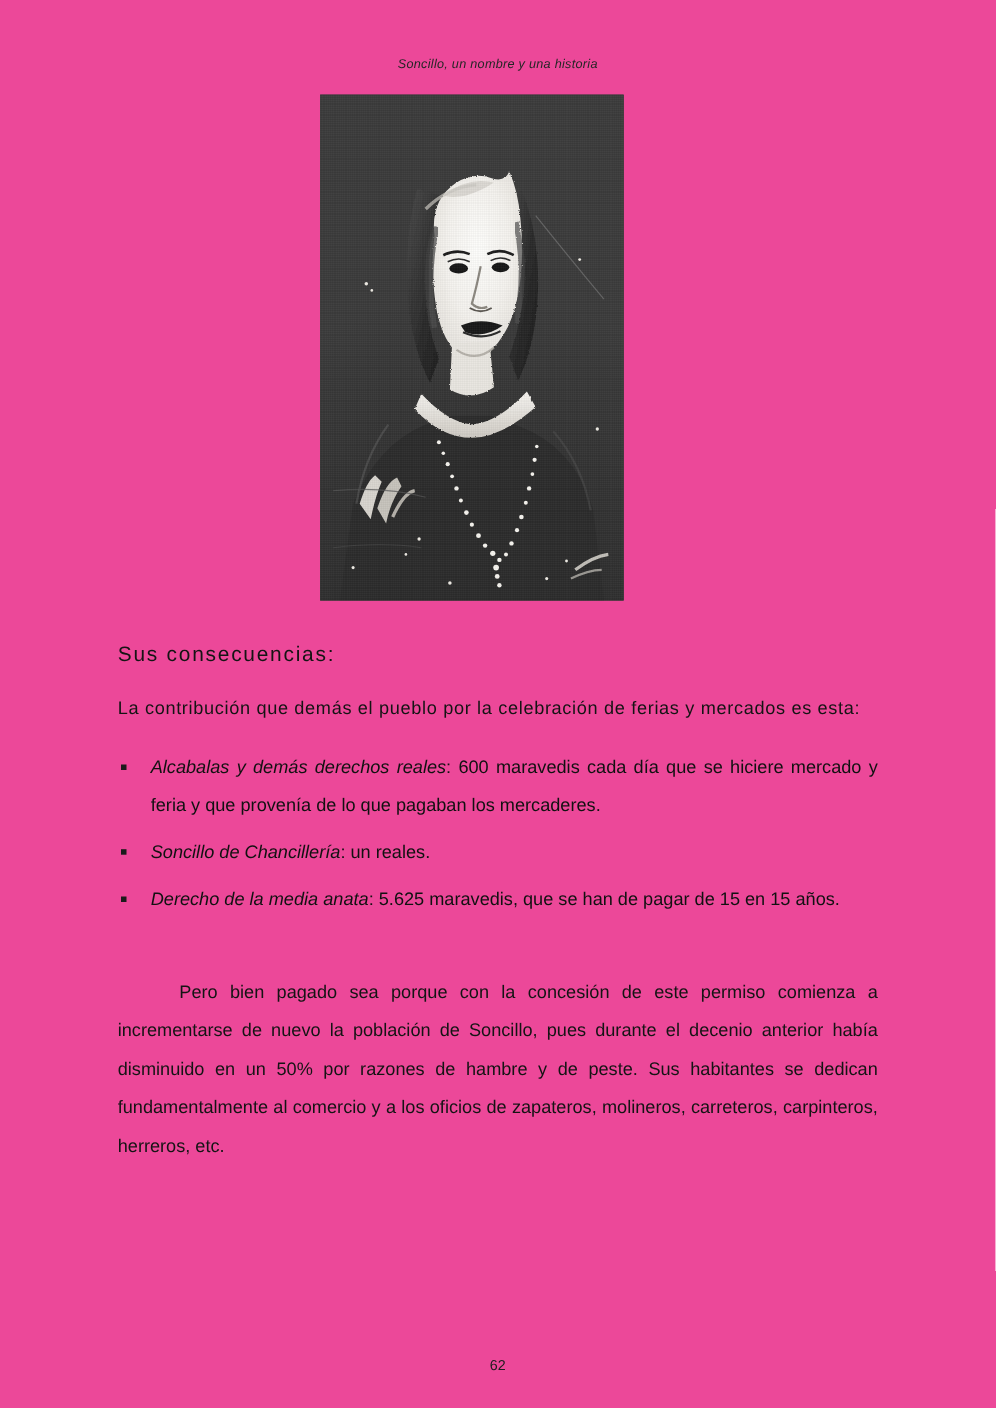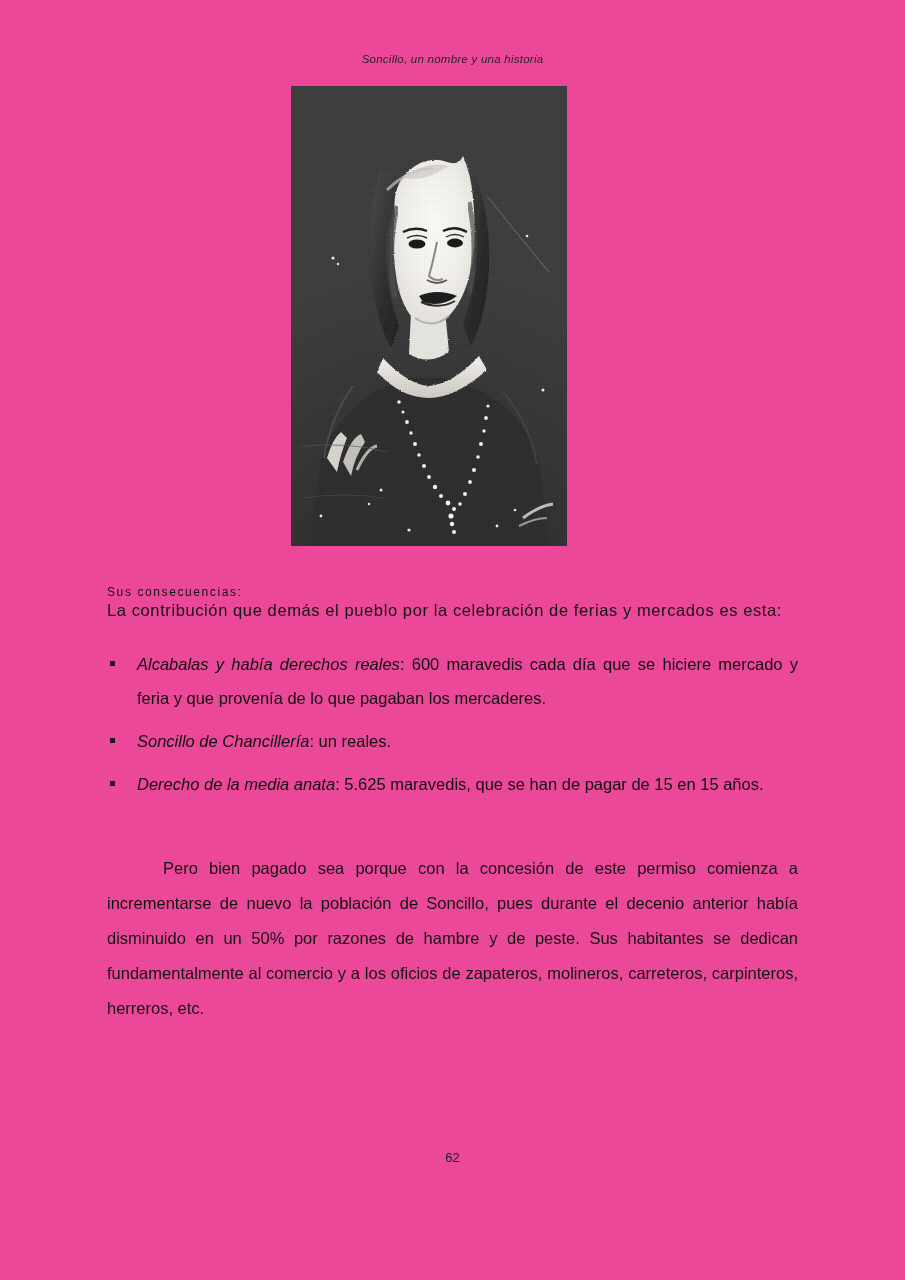--- a/index.html
+++ b/index.html
@@ -79,23 +79,24 @@
     width: 691px;
   }
   p, .blk {
     margin: 0;
     font-size: 16.5px;
     line-height: 1.0;
     color: #141414;
   }
 
   .lede {
-    font-size: 12px;
+    font-size: 19px;
     letter-spacing: 1.6px;
     line-height: 1.0;
+    margin-bottom: 27px;
   }
 
   .para-just {
     text-align: justify;
     text-justify: inter-word;
     font-size: 16.5px;
     line-height: 25px;
   }
   .para-just.tight-spaced {
     letter-spacing: .6px;
@@ -139,21 +140,21 @@
     margin-top: 36px;
   }
   .closing p.cont {
     text-indent: 56px;
   }
 
   
   .folio {
     position: absolute;
     left: 0;
-    top: 1150px;
+    top: 1233px;
     width: 905px;
     text-align: center;
     font-size: 13px;
     color: #1d1d1d;
   }
 </style>
 </head>
 <body>
 
 <div class="page">
@@ -294,21 +295,21 @@
 
   <div class="body-col">
 
     <p class="lede">Sus consecuencias:</p>
 
     <p class="para-just tight-spaced">La contribución que demás el pueblo por la celebración de ferias y mercados es esta:</p>
 
     <ul class="tax-list">
       <li>
         <span class="sq"></span>
-        <span class="it">Alcabalas y había derechos reales</span><span>: 600 maravedis cada día que se hiciere mercado y feria  y que provenía de lo que pagaban los mercaderes.</span>
+        <span class="it">Alcabalas y demás derechos reales</span><span>: 600 maravedis cada día que se hiciere mercado y feria  y que provenía de lo que pagaban los mercaderes.</span>
       </li>
       <li>
         <span class="sq"></span>
         <span class="it">Soncillo de Chancillería</span><span>: un reales.</span>
       </li>
       <li>
         <span class="sq"></span>
         <span class="it">Derecho de la media anata</span><span>: 5.625 maravedis, que se han de pagar de 15 en 15 años.</span>
       </li>
     </ul>

